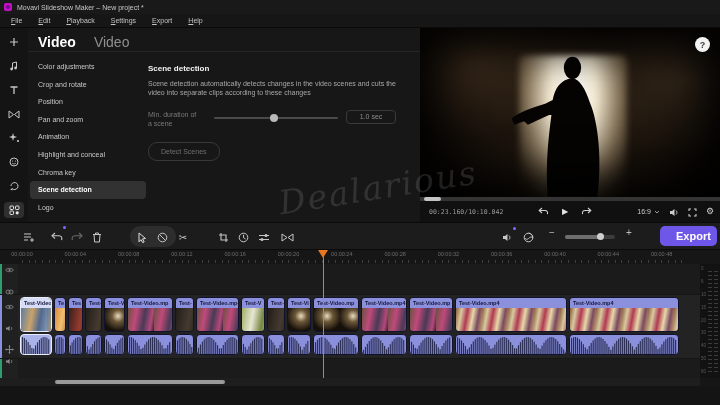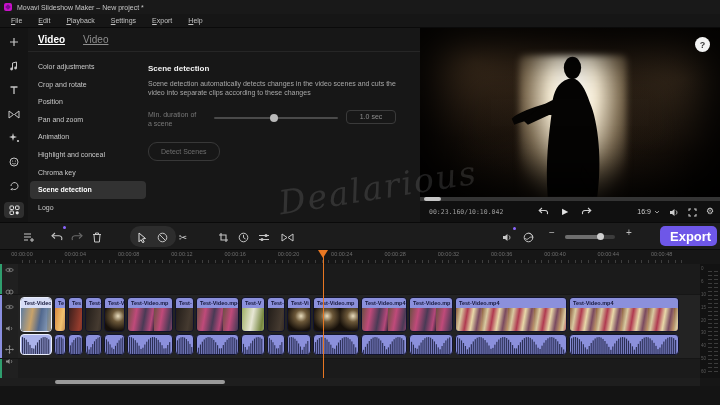--- a/index.html
+++ b/index.html
@@ -23,21 +23,21 @@
   .main { position:absolute; left:0; top:28px; width:720px; height:194px; }
   .activity { position:absolute; left:0; top:0; width:28px; height:194px; background:#141414;
     display:flex; flex-direction:column; align-items:center; padding-top:6px; gap:8px; }
   .act-btn { width:20px; height:16px; display:flex; align-items:center; justify-content:center;
     border-radius:4px; color:#b9b9b9; }
   .act-btn.active { background:#2f2f2f; }
   .act-btn svg { display:block; }
 
   .panel { position:absolute; left:28px; top:0; width:392px; height:194px; background:#171717; }
   .tabs { position:absolute; left:10px; top:6px; display:flex; gap:18px; }
-  .tab { font-size:10px; color:#8f8f8f; padding-bottom:4px;text-decoration:underline; }
+  .tab { font-size:14px; color:#8f8f8f; padding-bottom:4px; }
   .tab.active { color:#ffffff; font-weight:bold; }
   .tab-sep { position:absolute; left:0; top:23px; width:392px; height:1px; background:#262626; }
 
   .tool-list { position:absolute; left:2px; top:30px; width:116px; }
   .tool-item { font-size:7px; color:#c9c9c9; padding:5px 8px; border-radius:4px; height:17.6px; }
   .tool-item.selected { background:#323232; color:#ffffff; font-weight:bold; }
 
   .tool-content { position:absolute; left:120px; top:30px; right:6px; }
   .sd-title { font-size:8px; font-weight:bold; color:#f2f2f2; margin-top:6px; }
   .sd-desc { font-size:7px; color:#a8a8a8; line-height:1.35; margin-top:6px; width:262px; }
@@ -88,21 +88,21 @@
   .sel-pill { position:absolute; left:130px; top:3px; width:46px; height:21px; background:#2d2d2d; border-radius:10px; }
   .dot { position:absolute; width:3px; height:3px; border-radius:50%; background:#8a66ff; }
   .scissors-glyph { font-size:10px; color:#c9c9c9; }
   .zoom-track { position:absolute; left:565px; top:12px; width:50px; height:4px; background:#3c3c3c; border-radius:2px; }
   .zoom-fill { height:4px; background:#6e6e6e; border-radius:2px; }
   .zoom-thumb { position:absolute; top:-2px; width:7px; height:7px; background:#cfcfcf; border-radius:50%;
     transform:translateX(-3px); }
   .zoom-sign { position:absolute; top:4px; font-size:10px; color:#bdbdbd; }
   .export-btn { position:absolute; left:660px; top:3px; width:57px; height:20px; background:#6e57e8;
     border-radius:5px; display:flex; align-items:center; color:#fff; }
-  .export-label { font-size:13px; font-weight:bold; padding-left:10px; }
+  .export-label { font-size:11px; font-weight:bold; padding-left:16px; }
   .export-sep { width:1px; height:12px; background:rgba(255,255,255,.35); margin-left:8px; }
   .export-chev { margin-left:4px; }
 
   
   .timeline { position:absolute; left:0; top:250px; width:720px; height:136px; background:#161616; }
   .ruler { position:absolute; left:0; top:0; width:700px; height:14px; }
   .ruler-label { position:absolute; top:1px; width:40px; text-align:center; font-size:5.5px; color:#6d6d6d; }
   .ruler-ticks { position:absolute; left:22px; top:10px; width:660px; height:3px;
     background:repeating-linear-gradient(90deg, #3e3e3e 0 1px, transparent 1px 6.66px); }
   .tracks { position:absolute; left:0; top:14px; width:700px; height:114px; }

